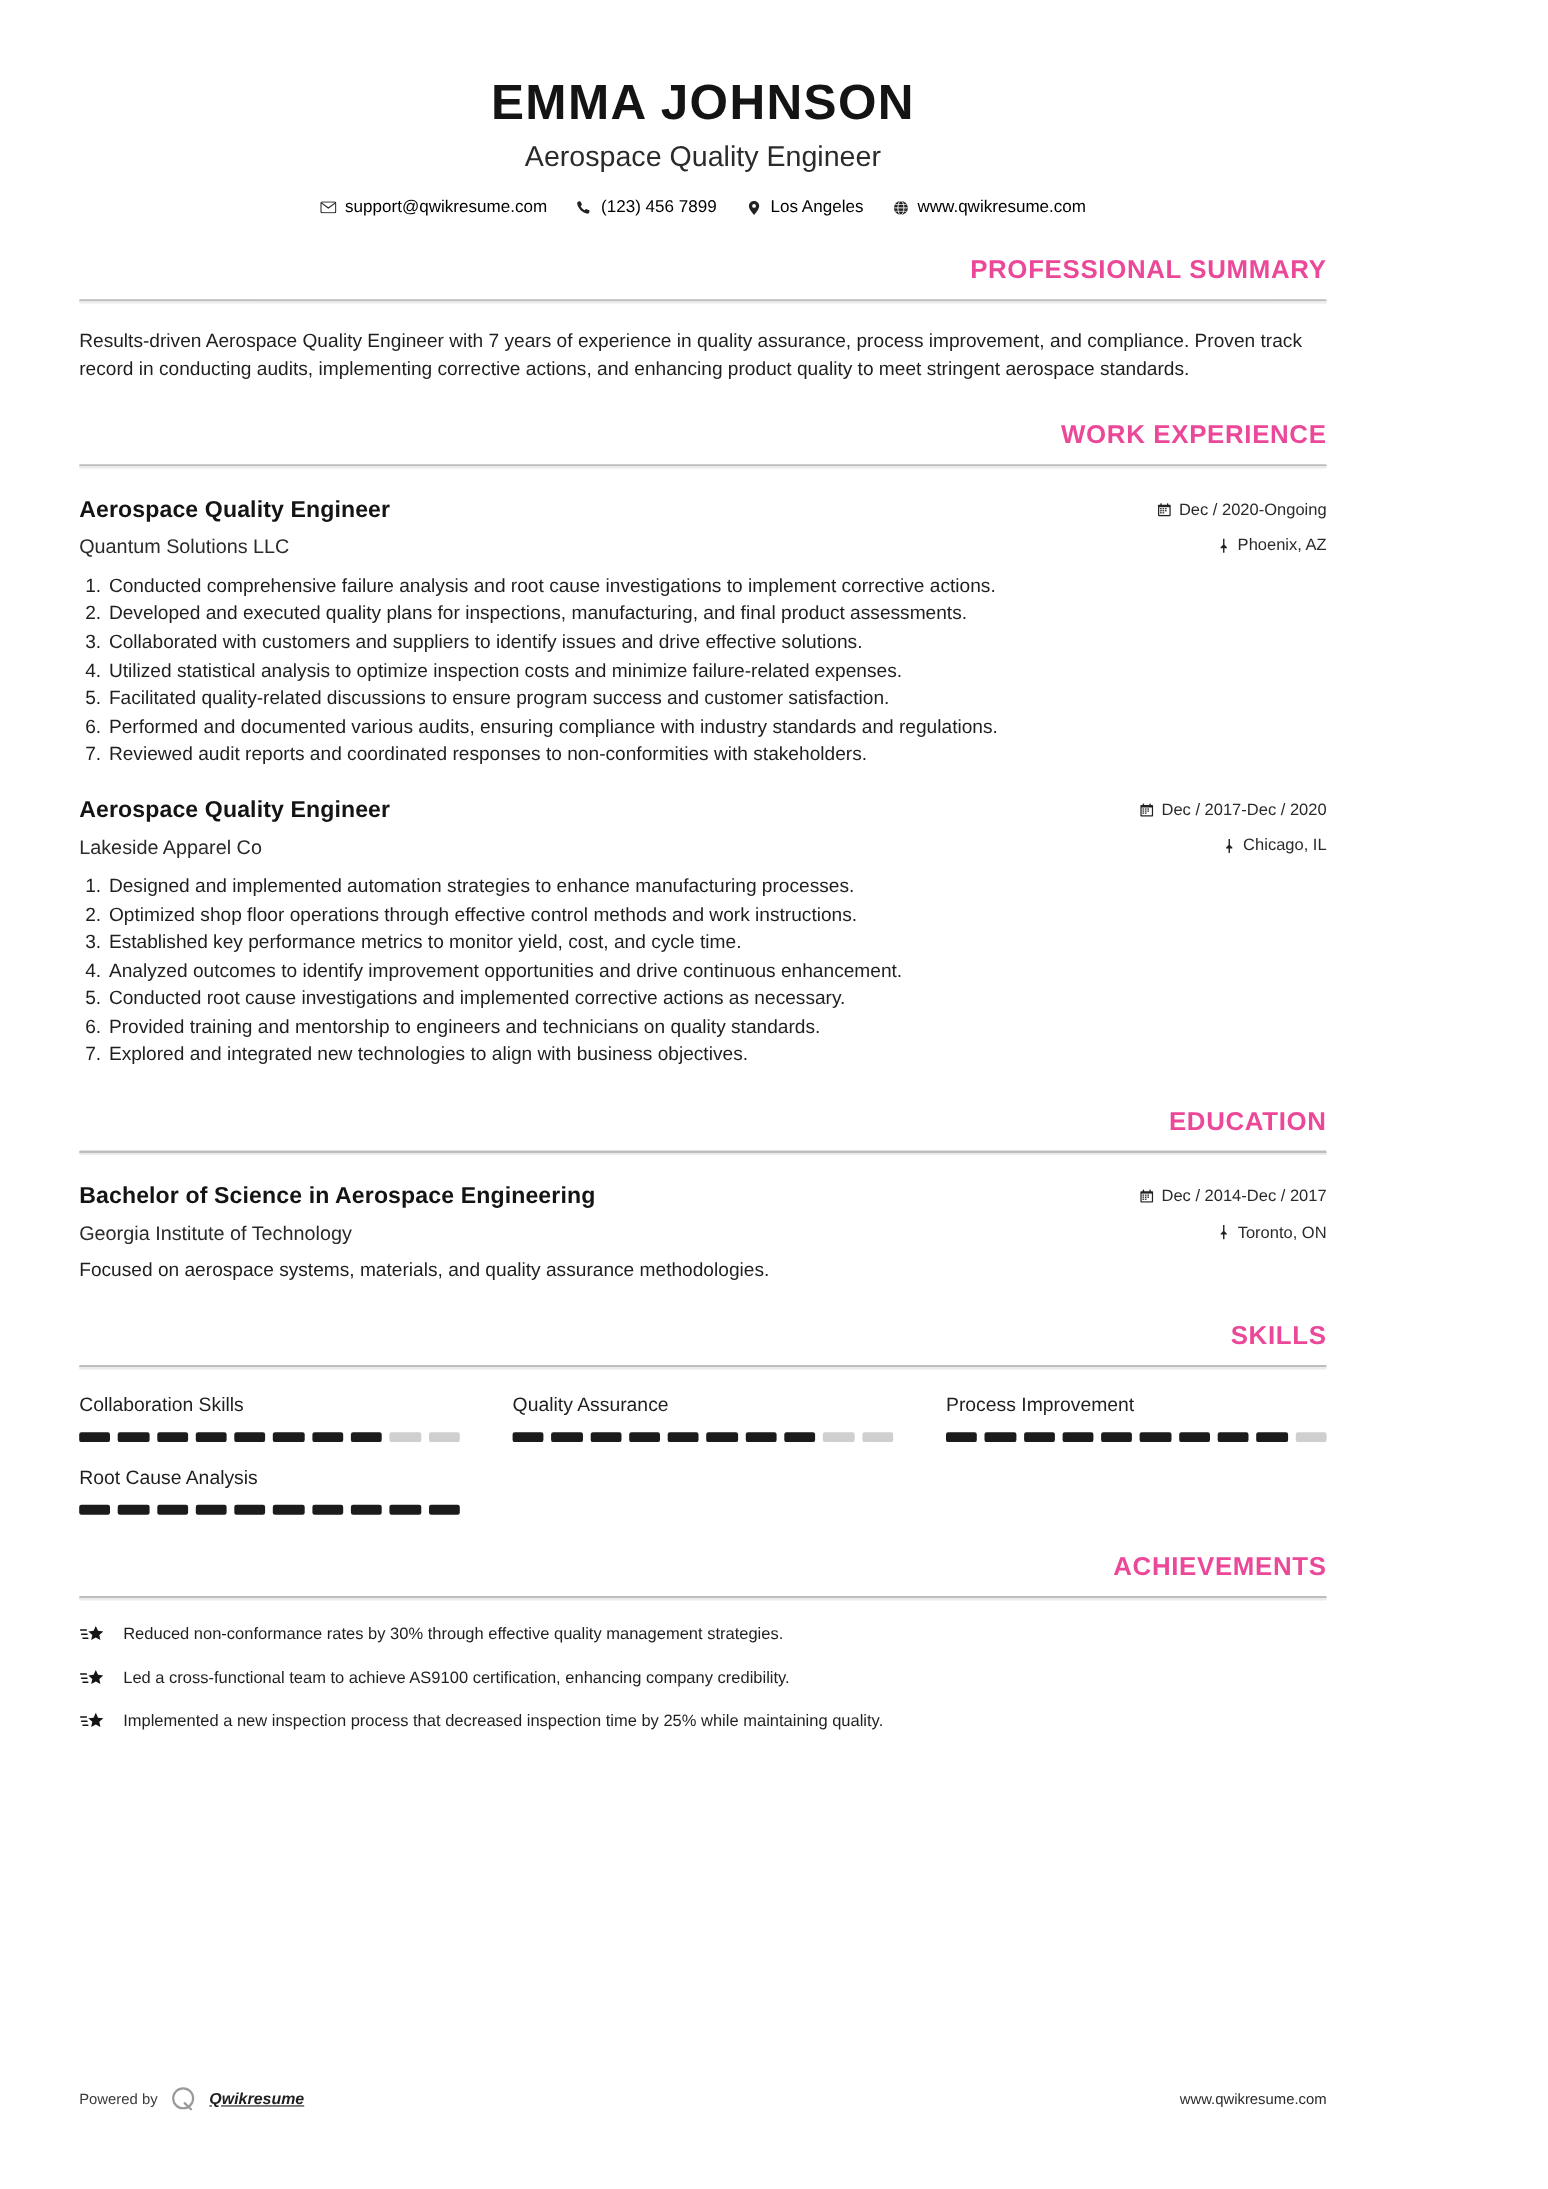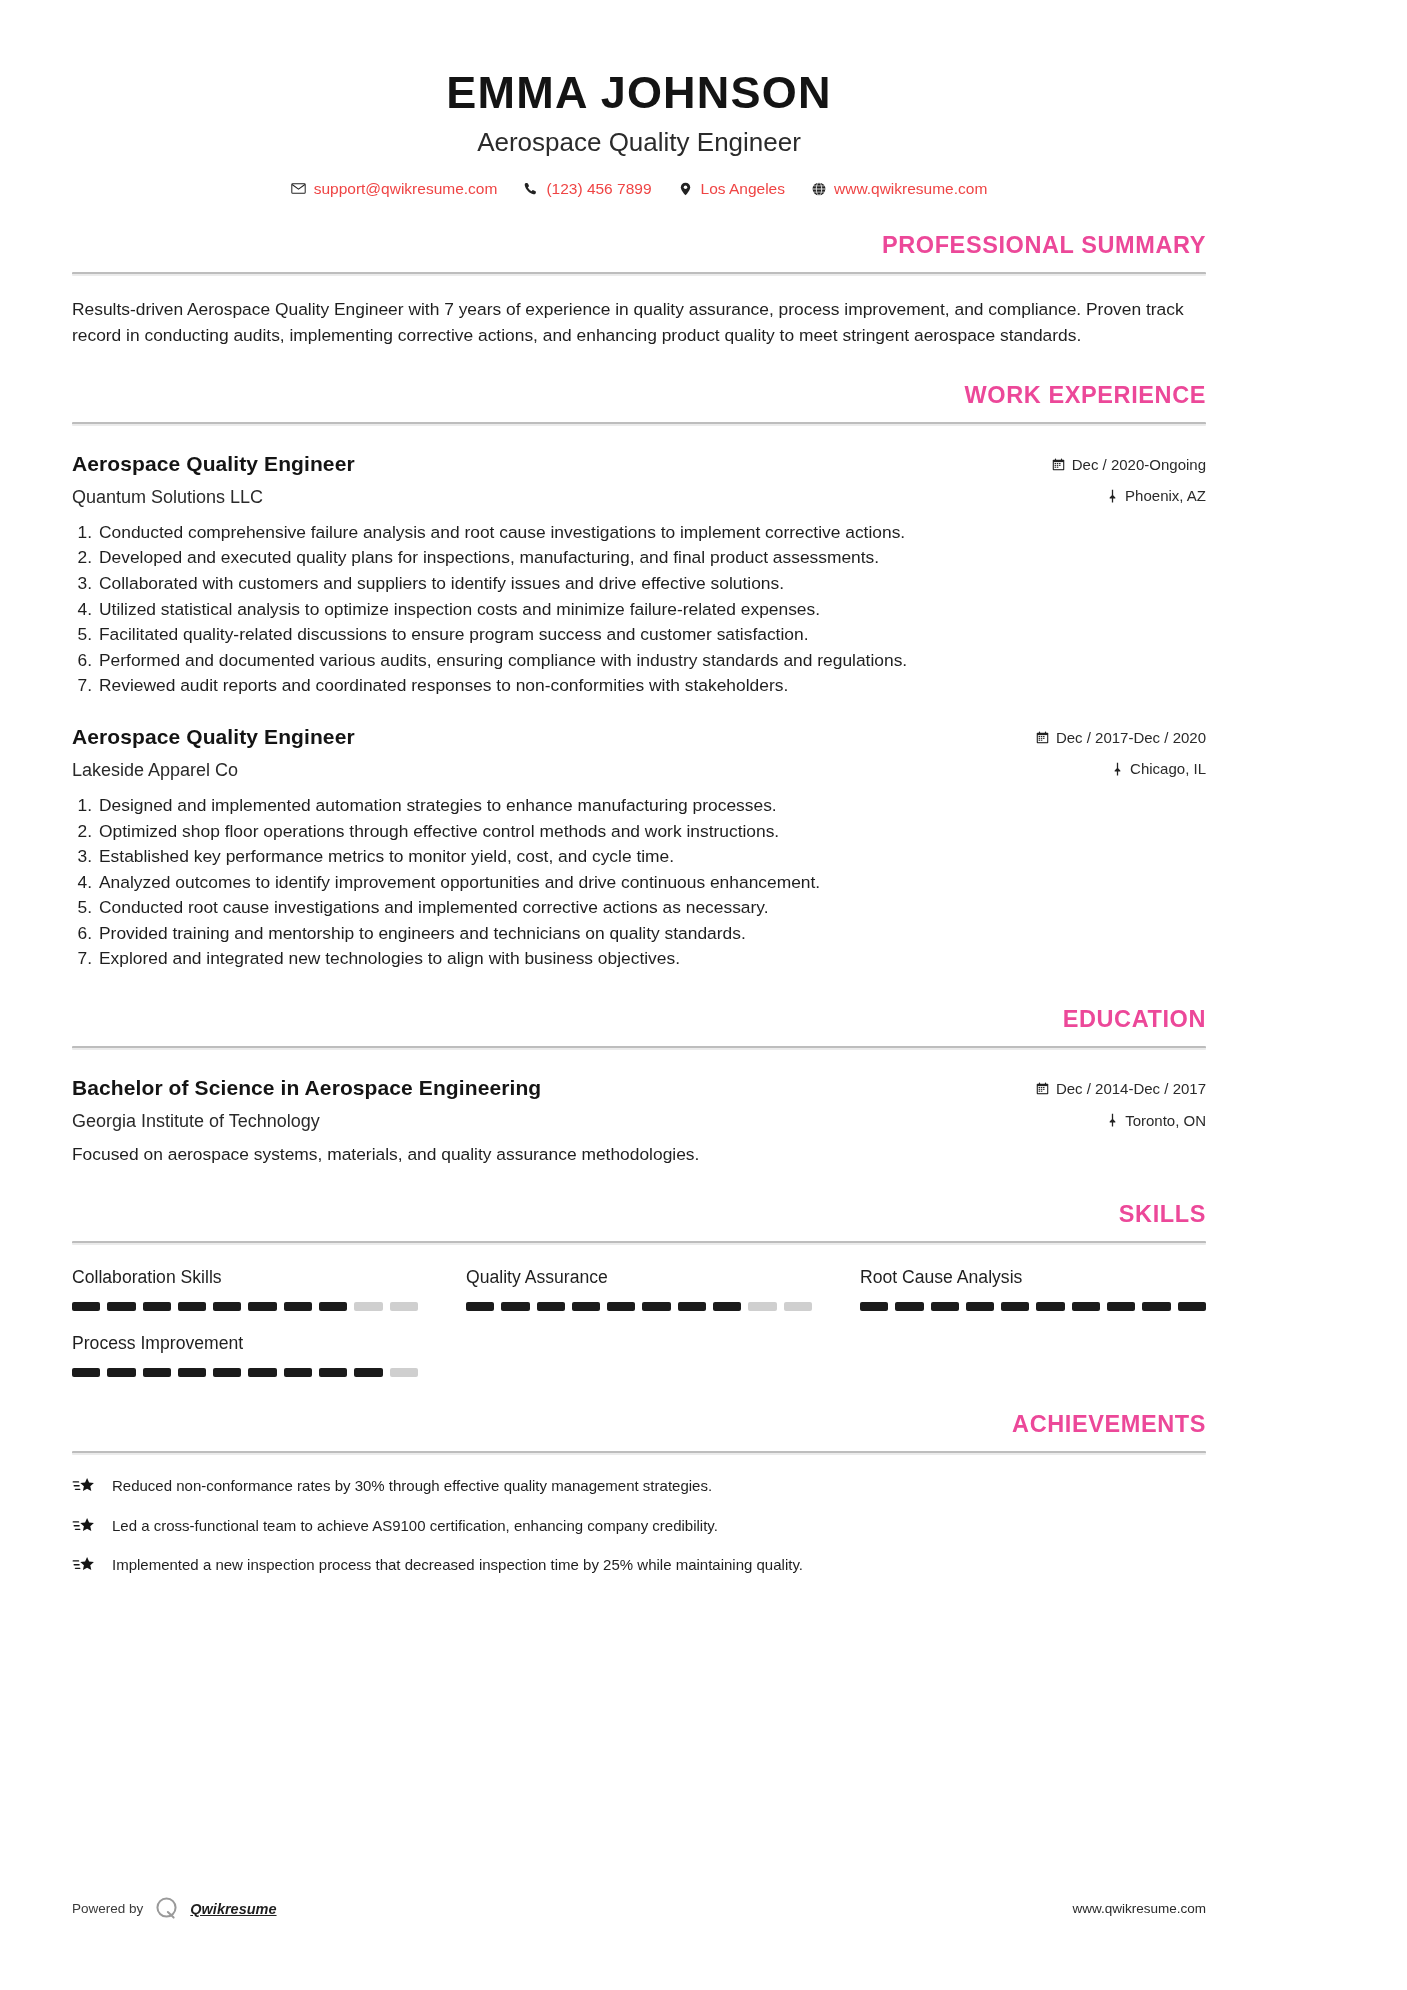--- a/index.html
+++ b/index.html
@@ -51,21 +51,21 @@
     margin-top: 9px;
     line-height: 1.2;
   }
   .contact {
     margin-top: 22px;
     display: flex;
     justify-content: center;
     align-items: center;
     gap: 9px;
     font-size: 15.5px;
-    color: #ef4444;
+    color: #000000;
     flex-wrap: nowrap;
   }
   .citem { display: inline-flex; align-items: center; gap: 8px; white-space: nowrap; }
   .citem + .citem { margin-left: 17px; }
   .cicon { display: inline-flex; width: 15px; height: 15px; align-items: center; justify-content: center; }
   .cicon svg { display: block; }
 
   
   .sec { margin-top: 34px; }
   .sec-title {
@@ -2026,47 +2026,47 @@
               <span class="seg"></span>
               <span class="seg"></span>
               <span class="seg"></span>
               <span class="seg"></span>
               <span class="seg"></span>
               <span class="seg off"></span>
               <span class="seg off"></span>
             </div>
           </div>
           <div>
-            <div class="skill-name">Root Cause Analysis</div>
+            <div class="skill-name">Process Improvement</div>
             <div class="bar">
               <span class="seg"></span>
               <span class="seg"></span>
               <span class="seg"></span>
               <span class="seg"></span>
               <span class="seg"></span>
               <span class="seg"></span>
               <span class="seg"></span>
               <span class="seg"></span>
               <span class="seg"></span>
-              <span class="seg"></span>
+              <span class="seg off"></span>
             </div>
           </div>
           <div>
-            <div class="skill-name">Process Improvement</div>
+            <div class="skill-name">Root Cause Analysis</div>
             <div class="bar">
               <span class="seg"></span>
               <span class="seg"></span>
               <span class="seg"></span>
               <span class="seg"></span>
               <span class="seg"></span>
               <span class="seg"></span>
               <span class="seg"></span>
               <span class="seg"></span>
               <span class="seg"></span>
-              <span class="seg off"></span>
+              <span class="seg"></span>
             </div>
           </div>
         </div>
     </div>
 
     <div class="sec">
       <div class="sec-title">ACHIEVEMENTS</div>
       <div class="rule"></div>
       <div class="ach-list" id="ach-list">
           <div class="ach">

